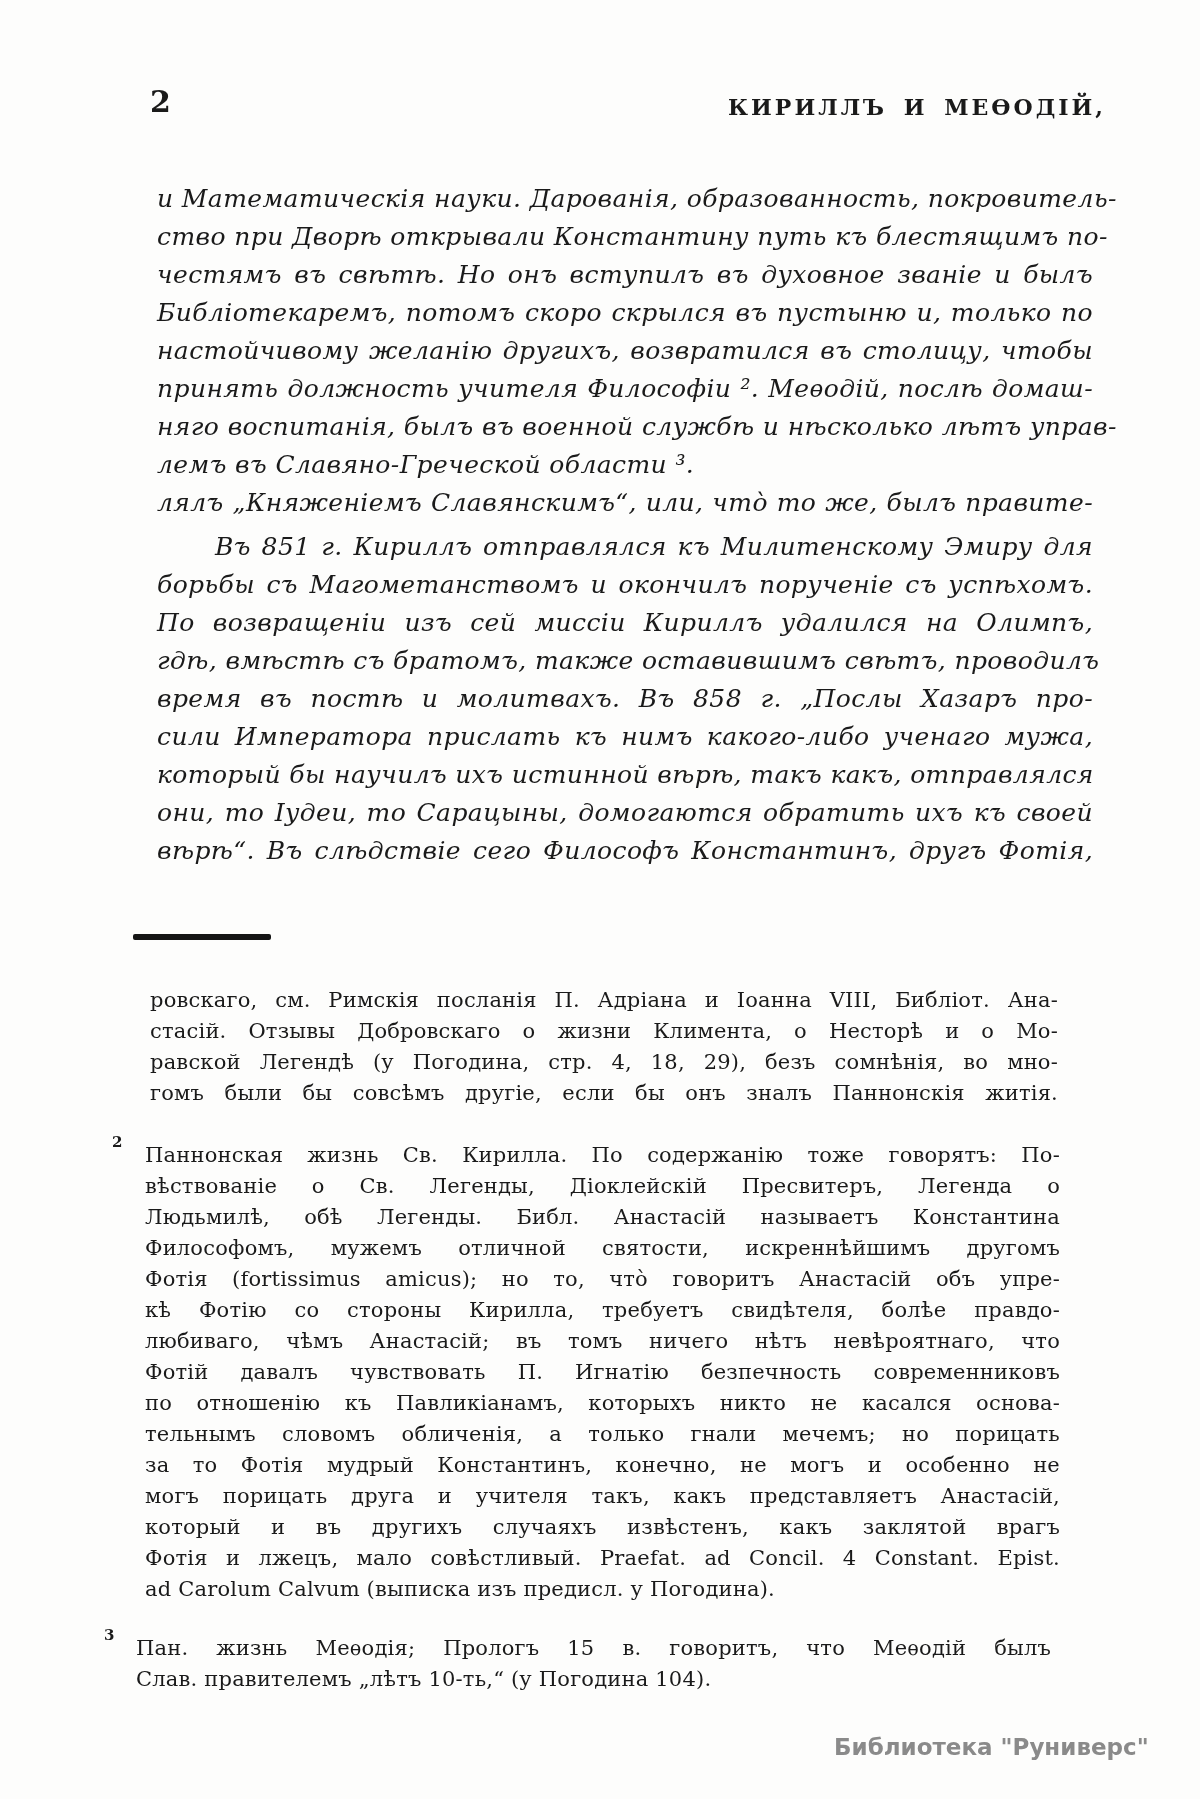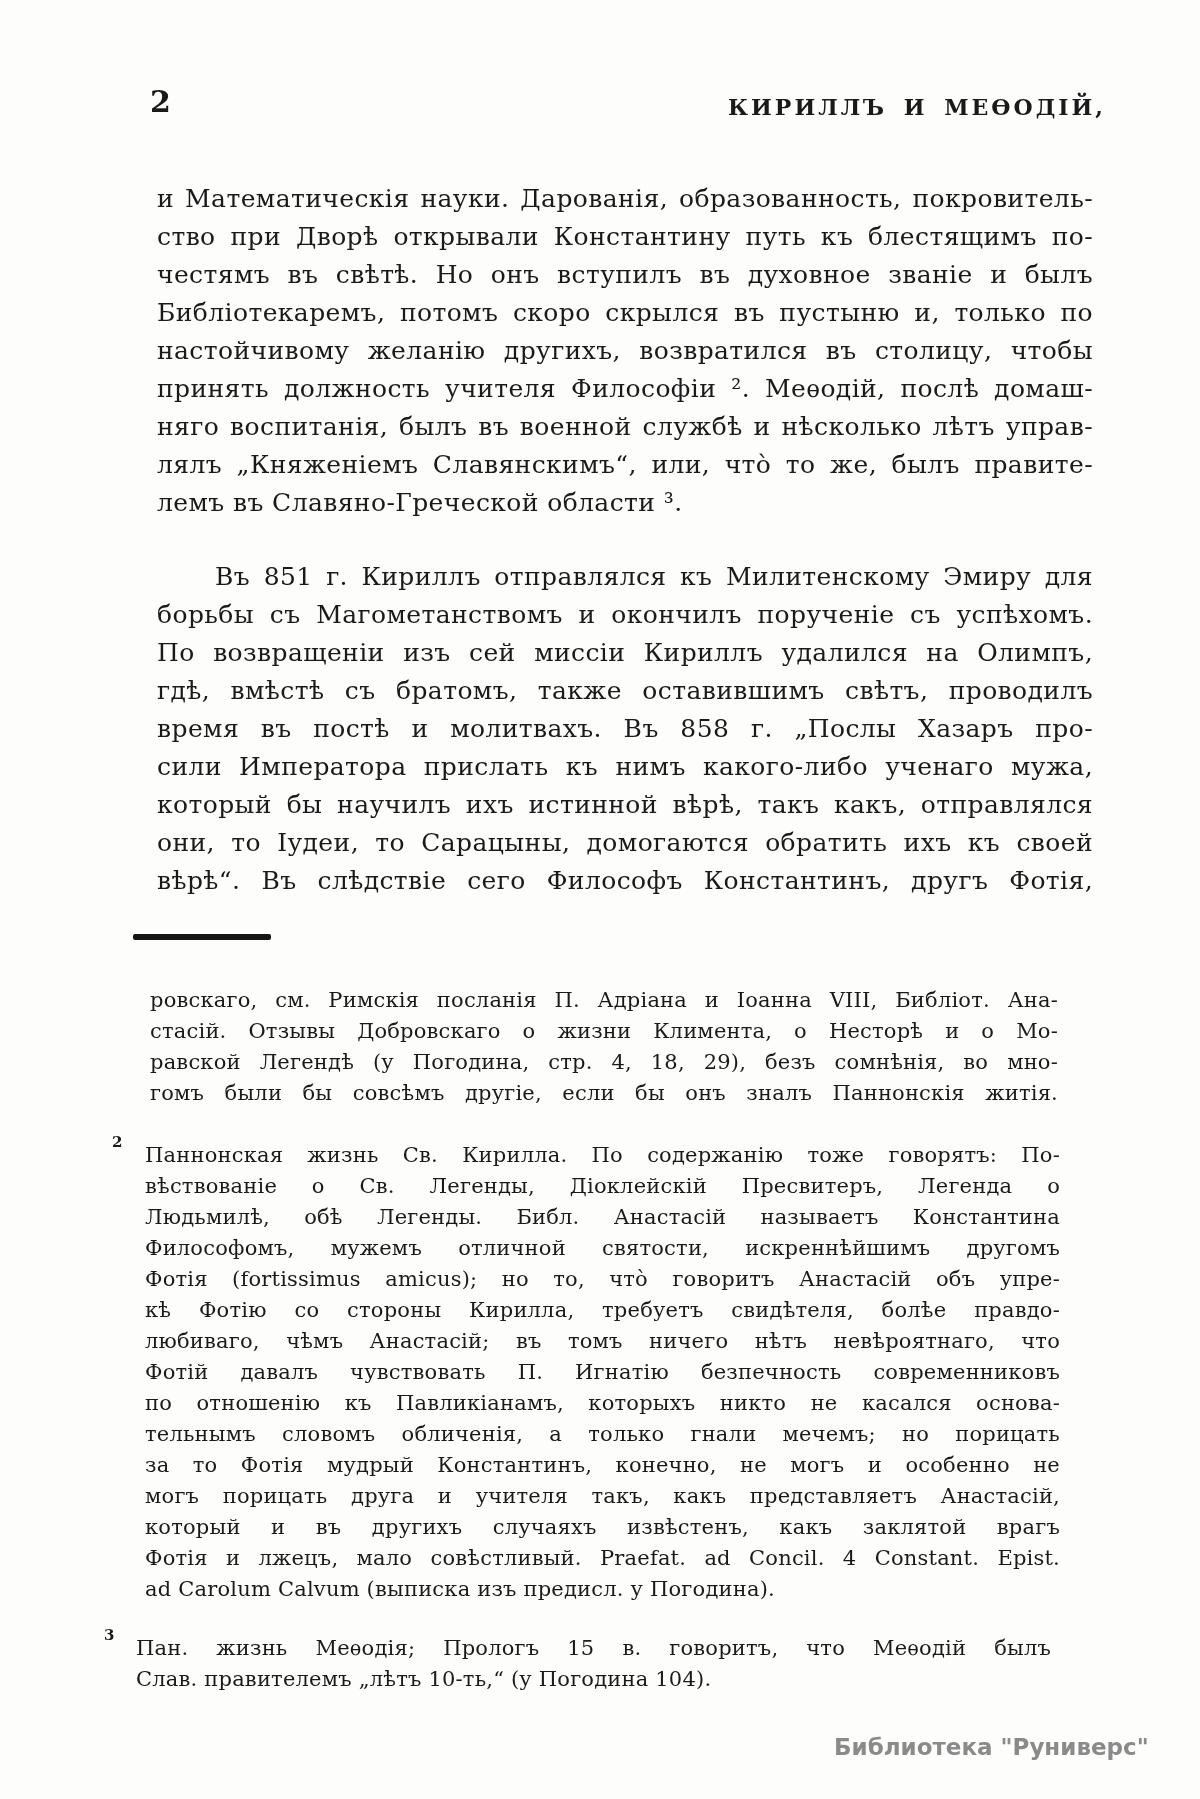--- a/index.html
+++ b/index.html
@@ -35,23 +35,23 @@
     text-align: justify;
     text-align-last: justify;
     white-space: nowrap;
   }
   .line.last { text-align-last: left; }
   .body-block {
     left: 157px; width: 936px;
     font-size: 25px;
     letter-spacing: 0.4px;
   }
-  .body-block .line { height: 38px; line-height: 38px; }
+  .body-block .line { height: 38px; line-height: 38px; font-style: italic; }
   #paragraph-1 { top: 180px; }
-  #paragraph-2 { top: 558px; }
+  #paragraph-2 { top: 528px; }
   .line.indent { padding-left: 58px; }
   .footnote-separator {
     position: absolute;
     left: 133px; top: 934px;
     width: 138px; height: 6px;
     background: #151515;
     border-radius: 2px;
   }
   .footnote-block {
     font-size: 21px;
@@ -84,22 +84,22 @@
   <div class="running-head">КИРИЛЛЪ И МЕѲОДІЙ,</div>
 
   <div class="text-block body-block" id="paragraph-1">
     <div class="line">и Математическія науки. Дарованія, образованность, покровитель-</div>
     <div class="line">ство при Дворѣ открывали Константину путь къ блестящимъ по-</div>
     <div class="line">честямъ въ свѣтѣ. Но онъ вступилъ въ духовное званіе и былъ</div>
     <div class="line">Библіотекаремъ, потомъ скоро скрылся въ пустыню и, только по</div>
     <div class="line">настойчивому желанію другихъ, возвратился въ столицу, чтобы</div>
     <div class="line">принять должность учителя Философіи ². Меѳодій, послѣ домаш-</div>
     <div class="line">няго воспитанія, былъ въ военной службѣ и нѣсколько лѣтъ управ-</div>
+    <div class="line last">лемъ въ Славяно-Греческой области ³.</div>
     <div class="line">лялъ „Княженіемъ Славянскимъ“, или, что̀ то же, былъ правите-</div>
-    <div class="line last">лемъ въ Славяно-Греческой области ³.</div>
   </div>
 
   <div class="text-block body-block" id="paragraph-2">
     <div class="line indent">Въ 851 г. Кириллъ отправлялся къ Милитенскому Эмиру для</div>
     <div class="line">борьбы съ Магометанствомъ и окончилъ порученіе съ успѣхомъ.</div>
     <div class="line">По возвращеніи изъ сей миссіи Кириллъ удалился на Олимпъ,</div>
     <div class="line">гдѣ, вмѣстѣ съ братомъ, также оставившимъ свѣтъ, проводилъ</div>
     <div class="line">время въ постѣ и молитвахъ. Въ 858 г. „Послы Хазаръ про-</div>
     <div class="line">сили Императора прислать къ нимъ какого-либо ученаго мужа,</div>
     <div class="line">который бы научилъ ихъ истинной вѣрѣ, такъ какъ, отправлялся</div>

